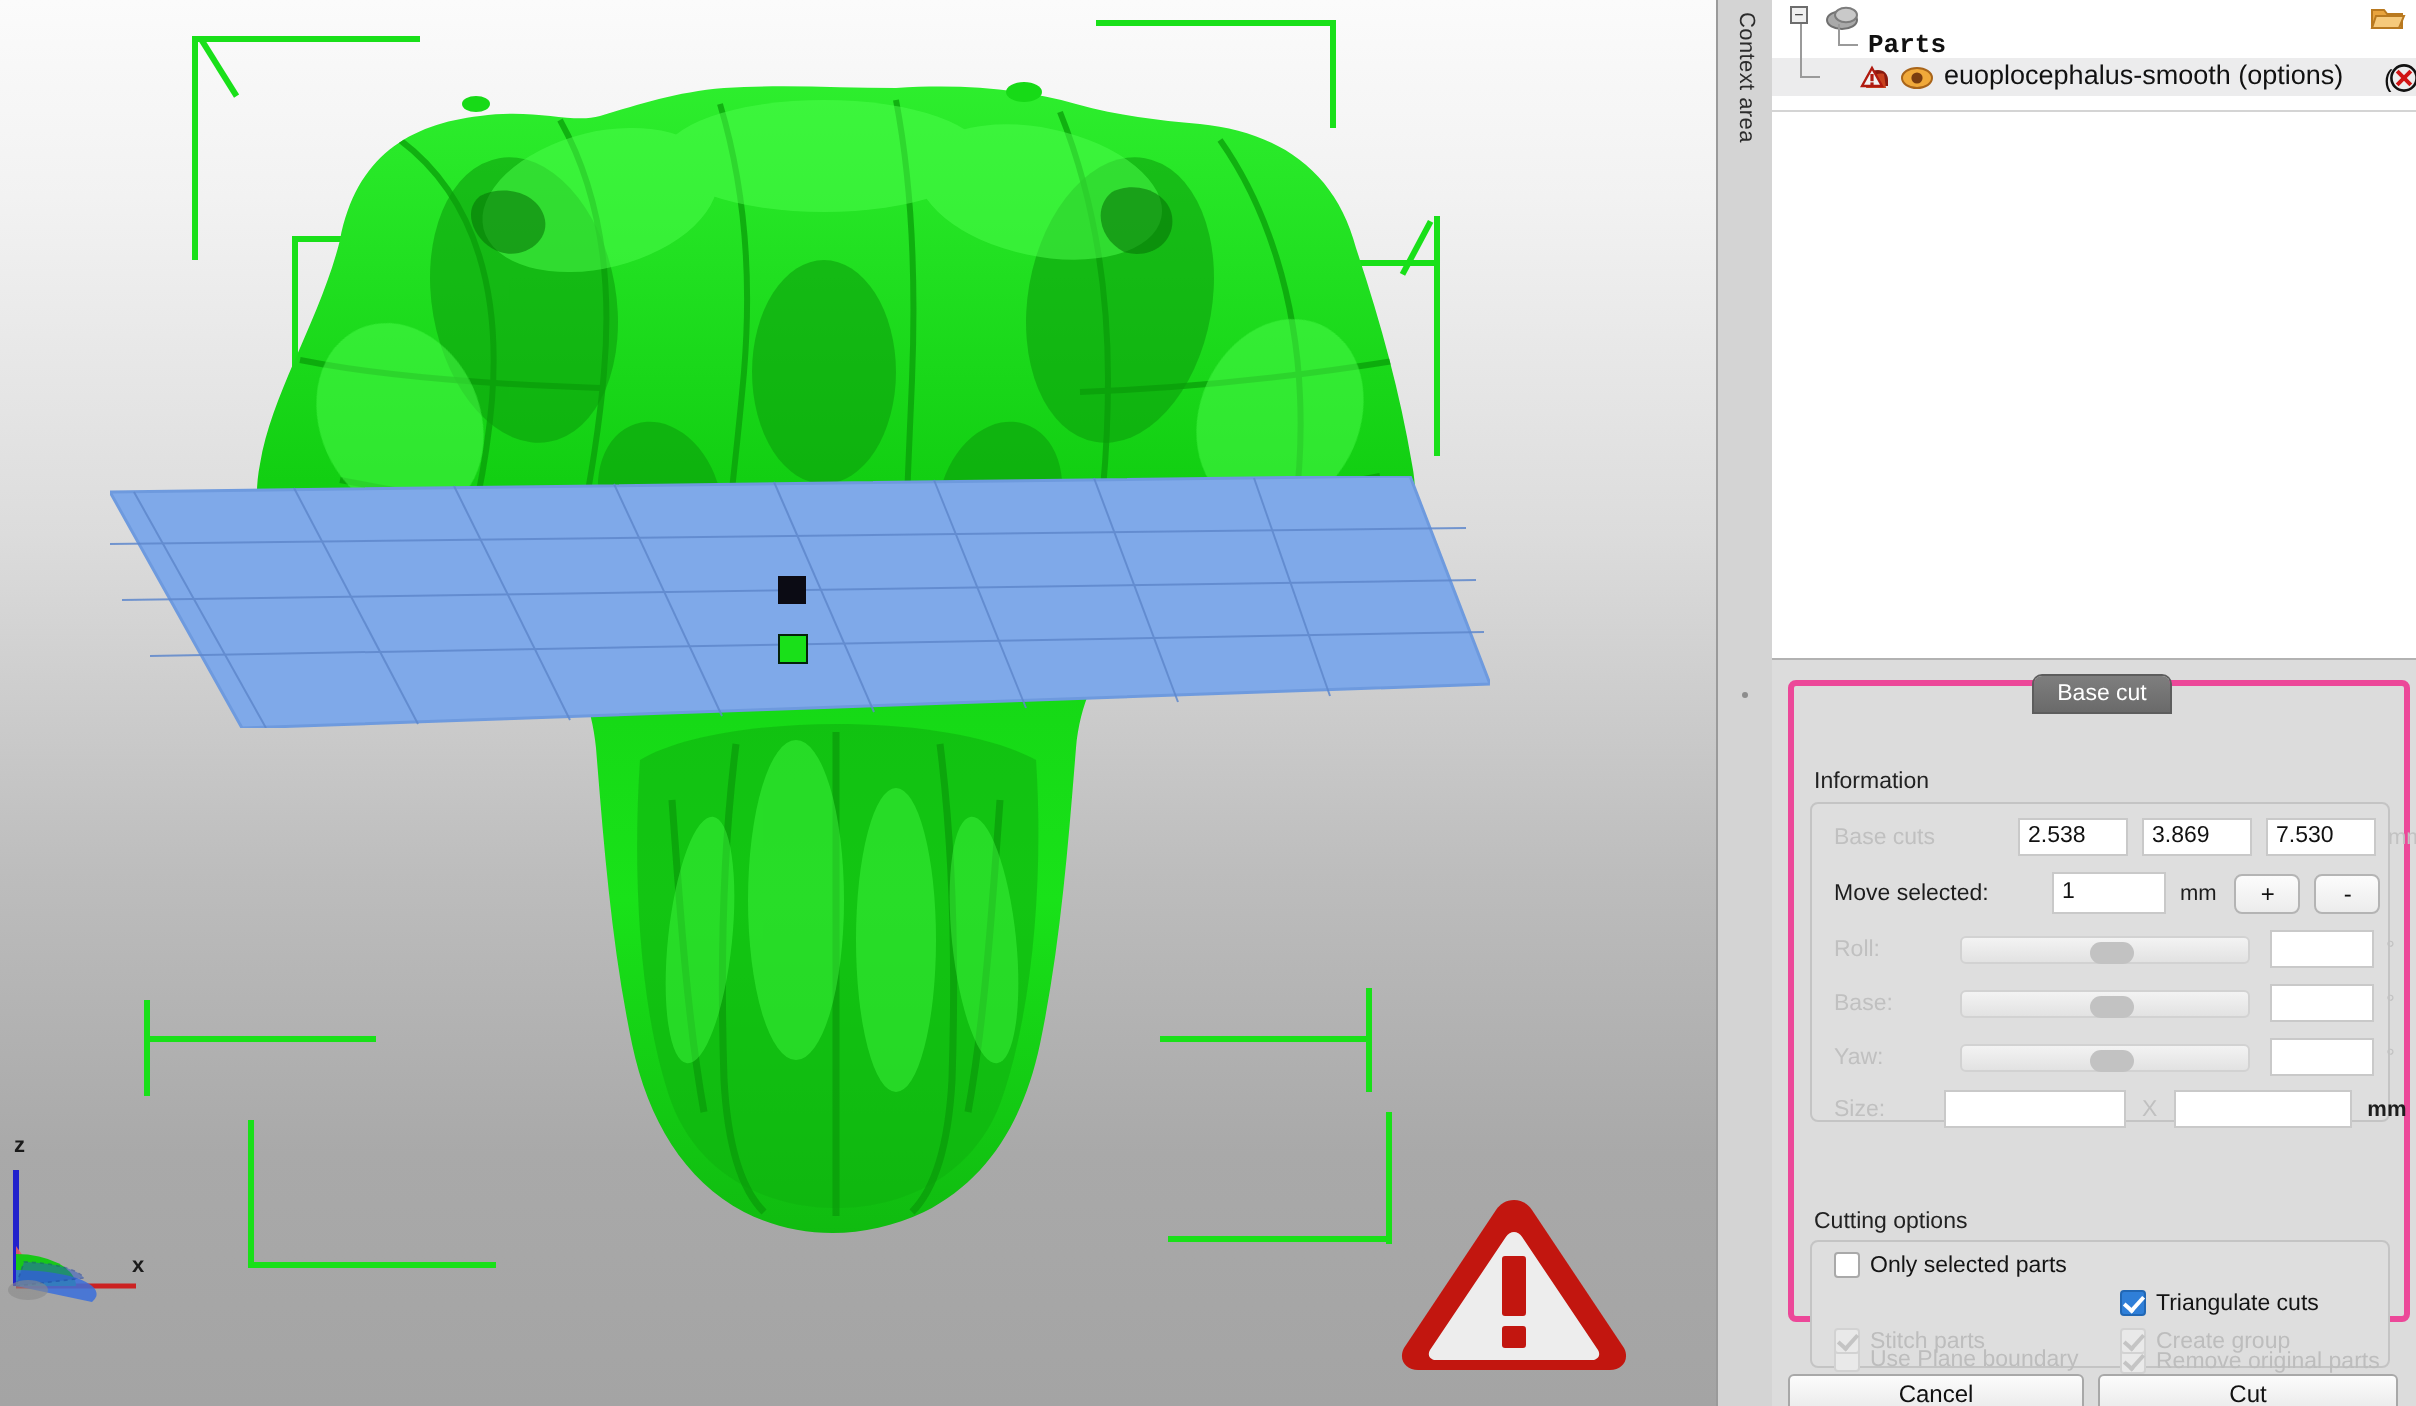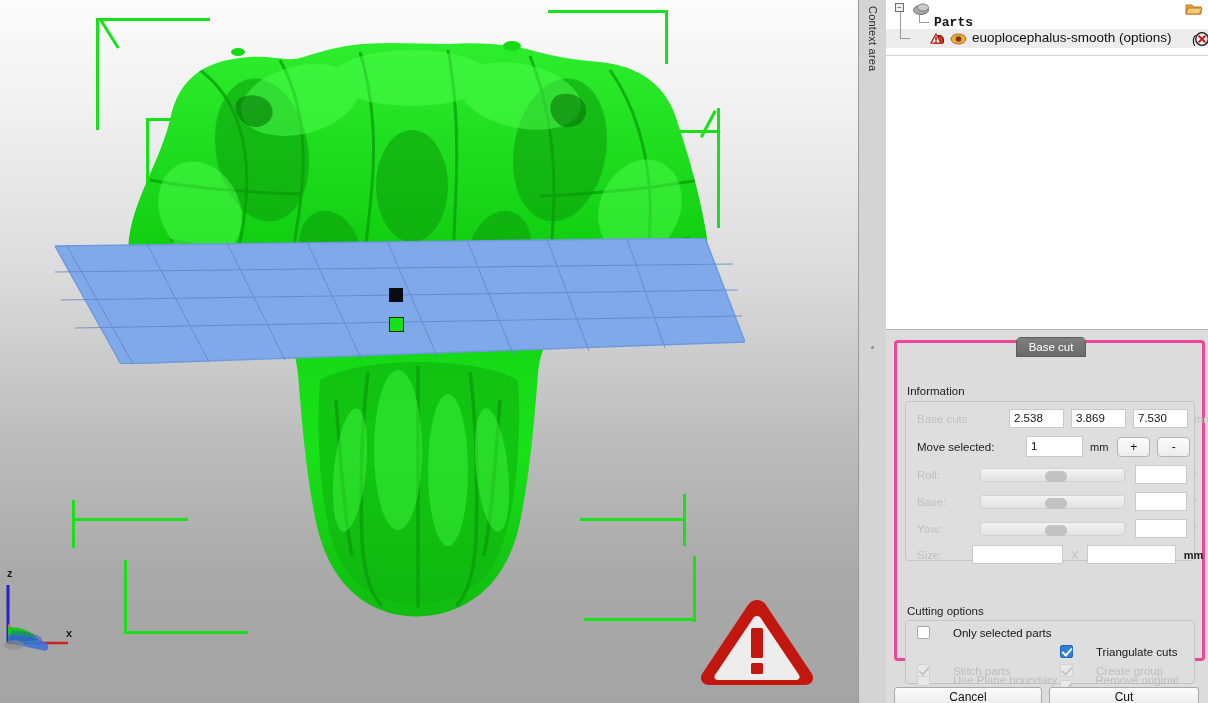--- a/index.html
+++ b/index.html
@@ -155,21 +155,21 @@
   .cb.dis{border-color:#d2d2d2;background:#e9e9e9;}
   .cb.checked-blue{background:#2f7fd8;border-color:#2167b4;}
   .cb.checked-blue:after{
     content:"";position:absolute;left:3px;top:0px;width:4px;height:8px;
     border:solid #fff;border-width:0 2px 2px 0;transform:rotate(42deg);
   }
   .cb.checked-grey:after{
     content:"";position:absolute;left:3px;top:0px;width:4px;height:8px;
     border:solid #c4c4c4;border-width:0 2px 2px 0;transform:rotate(42deg);
   }
-  .cbrow{position:absolute;display:flex;align-items:center;gap:23px;}
+  .cbrow{position:absolute;display:flex;align-items:center;gap:5px;}
   .cbtxt{font-size:11.5px;color:#141414;}
   .cbtxt.dis{color:#bdbdbd;}
 
   .btn-big{
     position:absolute;height:20px;
     background:linear-gradient(180deg,#fcfcfc,#e9e9e9);
     border:1px solid #a8a8a8;border-radius:3px;
     font-size:12px;color:#111;text-align:center;line-height:18px;box-sizing:border-box;
   }
 </style>

